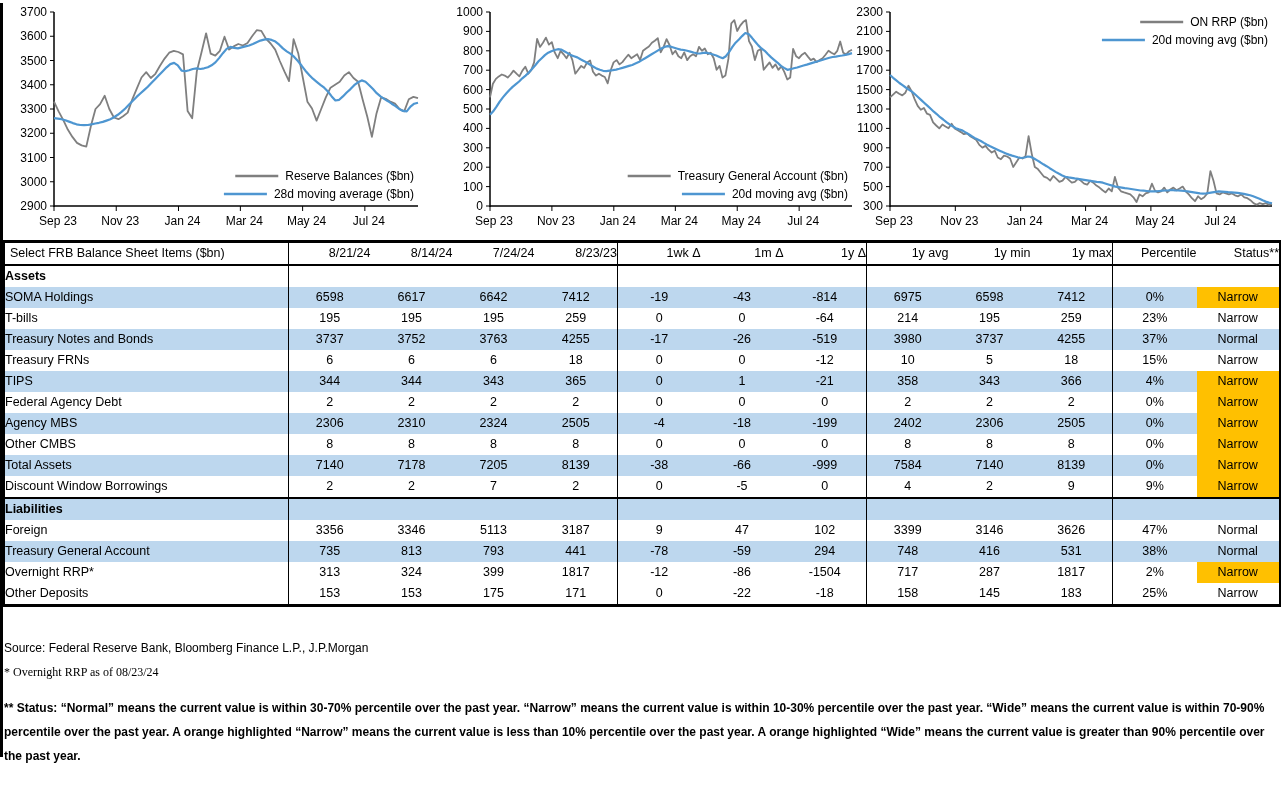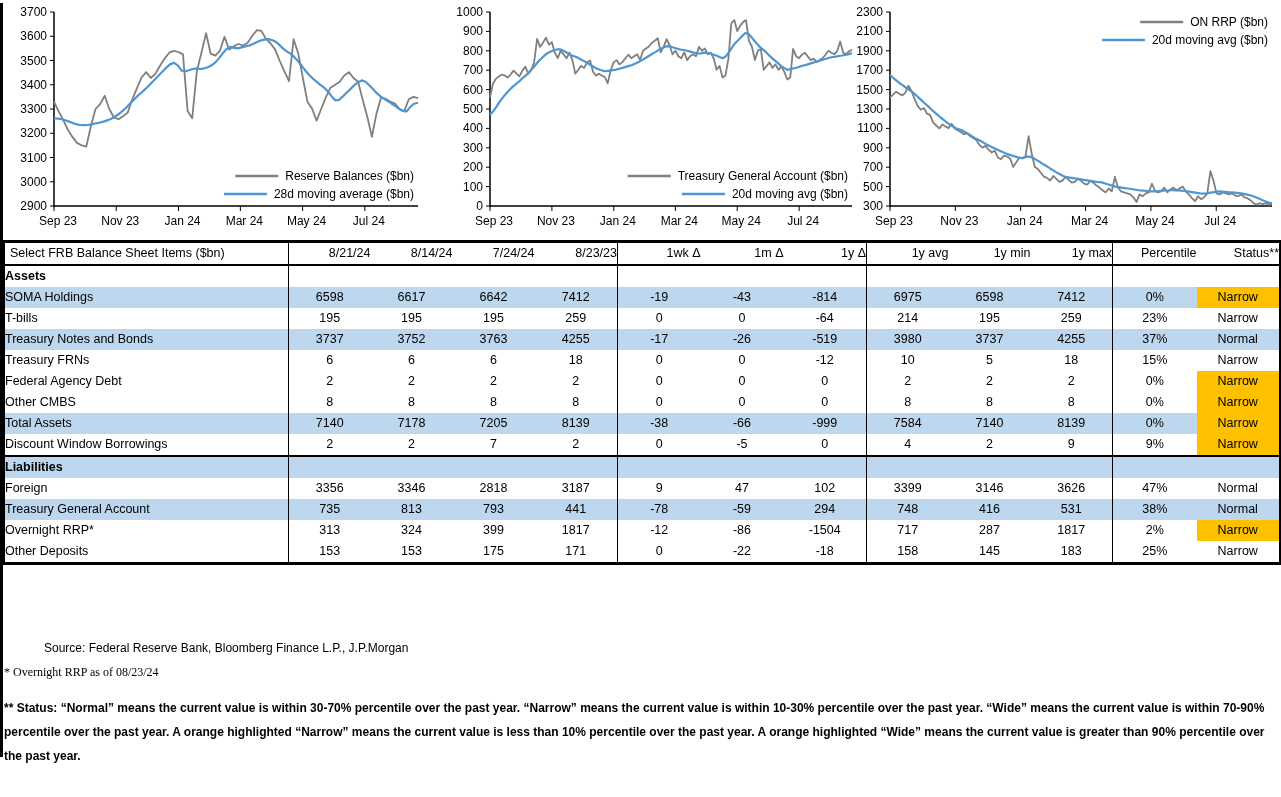--- a/index.html
+++ b/index.html
@@ -21,21 +21,21 @@
   table.bs td{text-align:center;}
   table.bs td.label{text-align:left;}
   .ind0{padding-left:5px;font-weight:bold;}
   .ind1{padding-left:13px;}
   .ind2{padding-left:23px;}
   .grp{border-left:1px solid #000;}
   tr.blue td{background:#BDD7EE;}
   tr.liab td{border-top:2px solid #000;}
   td.orange{background:#FFC000 !important;}
   .note{position:absolute;left:4px;font-size:12px;line-height:24px;}
-  #note-source{top:636px;padding-left:40px;}
+  #note-source{top:636px;}
   #note-rrp{top:660px;font-family:Liberation Serif, serif;}
   #note-status{top:696px;width:1272px;line-height:24px;font-weight:bold;}
 </style>
 </head>
 <body>
 
 <div class="left-edge"></div>
 
 <svg id="chart0" class="chart" style="left:6px" width="418" height="232">
     <line x1="48" y1="203" x2="48" y2="8" stroke="#000" stroke-width="1.5"></line>
@@ -268,32 +268,62 @@
         <td>18</td>
         <td class="grp">0</td>
         <td>0</td>
         <td>-12</td>
         <td class="grp">10</td>
         <td>5</td>
         <td>18</td>
         <td class="grp">15%</td>
         <td>Narrow</td>
       </tr>
+      <tr class="blue">
+        <td class="label ind2">TIPS</td>
+        <td class="grp">344</td>
+        <td>344</td>
+        <td>343</td>
+        <td>365</td>
+        <td class="grp">0</td>
+        <td>1</td>
+        <td>-21</td>
+        <td class="grp">358</td>
+        <td>343</td>
+        <td>366</td>
+        <td class="grp">4%</td>
+        <td class="orange">Narrow</td>
+      </tr>
       <tr>
         <td class="label ind2">Federal Agency Debt</td>
         <td class="grp">2</td>
         <td>2</td>
         <td>2</td>
         <td>2</td>
         <td class="grp">0</td>
         <td>0</td>
         <td>0</td>
         <td class="grp">2</td>
         <td>2</td>
         <td>2</td>
+        <td class="grp">0%</td>
+        <td class="orange">Narrow</td>
+      </tr>
+      <tr class="blue">
+        <td class="label ind2">Agency MBS</td>
+        <td class="grp">2306</td>
+        <td>2310</td>
+        <td>2324</td>
+        <td>2505</td>
+        <td class="grp">-4</td>
+        <td>-18</td>
+        <td>-199</td>
+        <td class="grp">2402</td>
+        <td>2306</td>
+        <td>2505</td>
         <td class="grp">0%</td>
         <td class="orange">Narrow</td>
       </tr>
       <tr>
         <td class="label ind2">Other CMBS</td>
         <td class="grp">8</td>
         <td>8</td>
         <td>8</td>
         <td>8</td>
         <td class="grp">0</td>
@@ -347,21 +377,21 @@
         <td class="grp"></td>
         <td></td>
         <td></td>
         <td class="grp"></td>
         <td></td>
       </tr>
       <tr>
         <td class="label ind1">Foreign</td>
         <td class="grp">3356</td>
         <td>3346</td>
-        <td>2818</td>
+        <td>5113</td>
         <td>3187</td>
         <td class="grp">9</td>
         <td>47</td>
         <td>102</td>
         <td class="grp">3399</td>
         <td>3146</td>
         <td>3626</td>
         <td class="grp">47%</td>
         <td>Normal</td>
       </tr>

